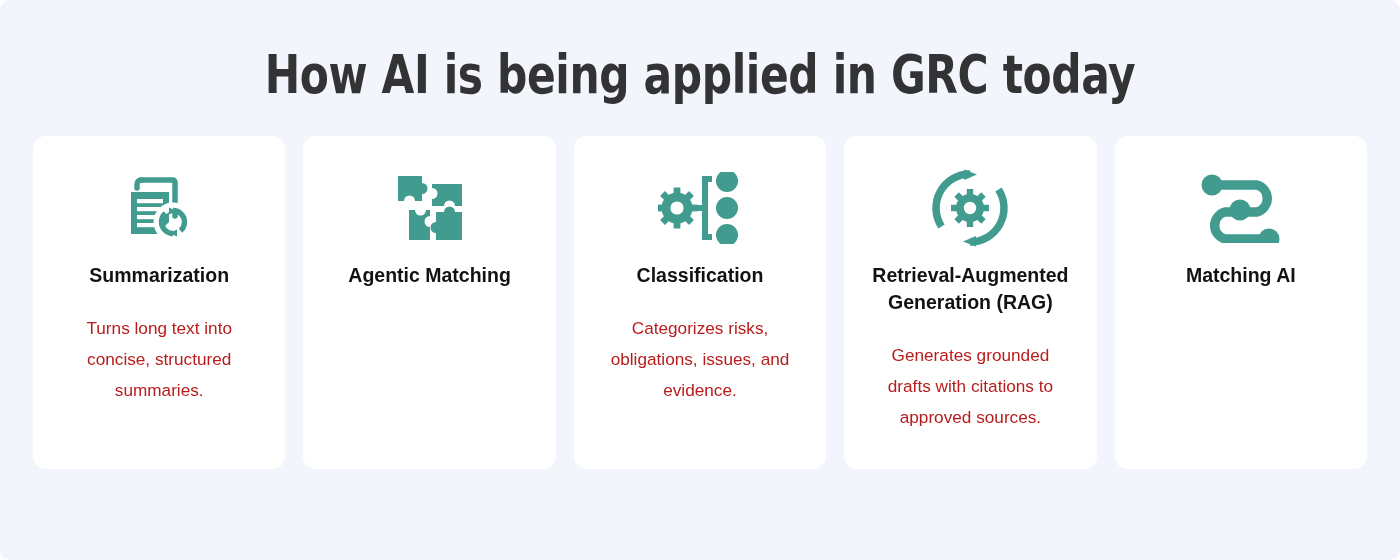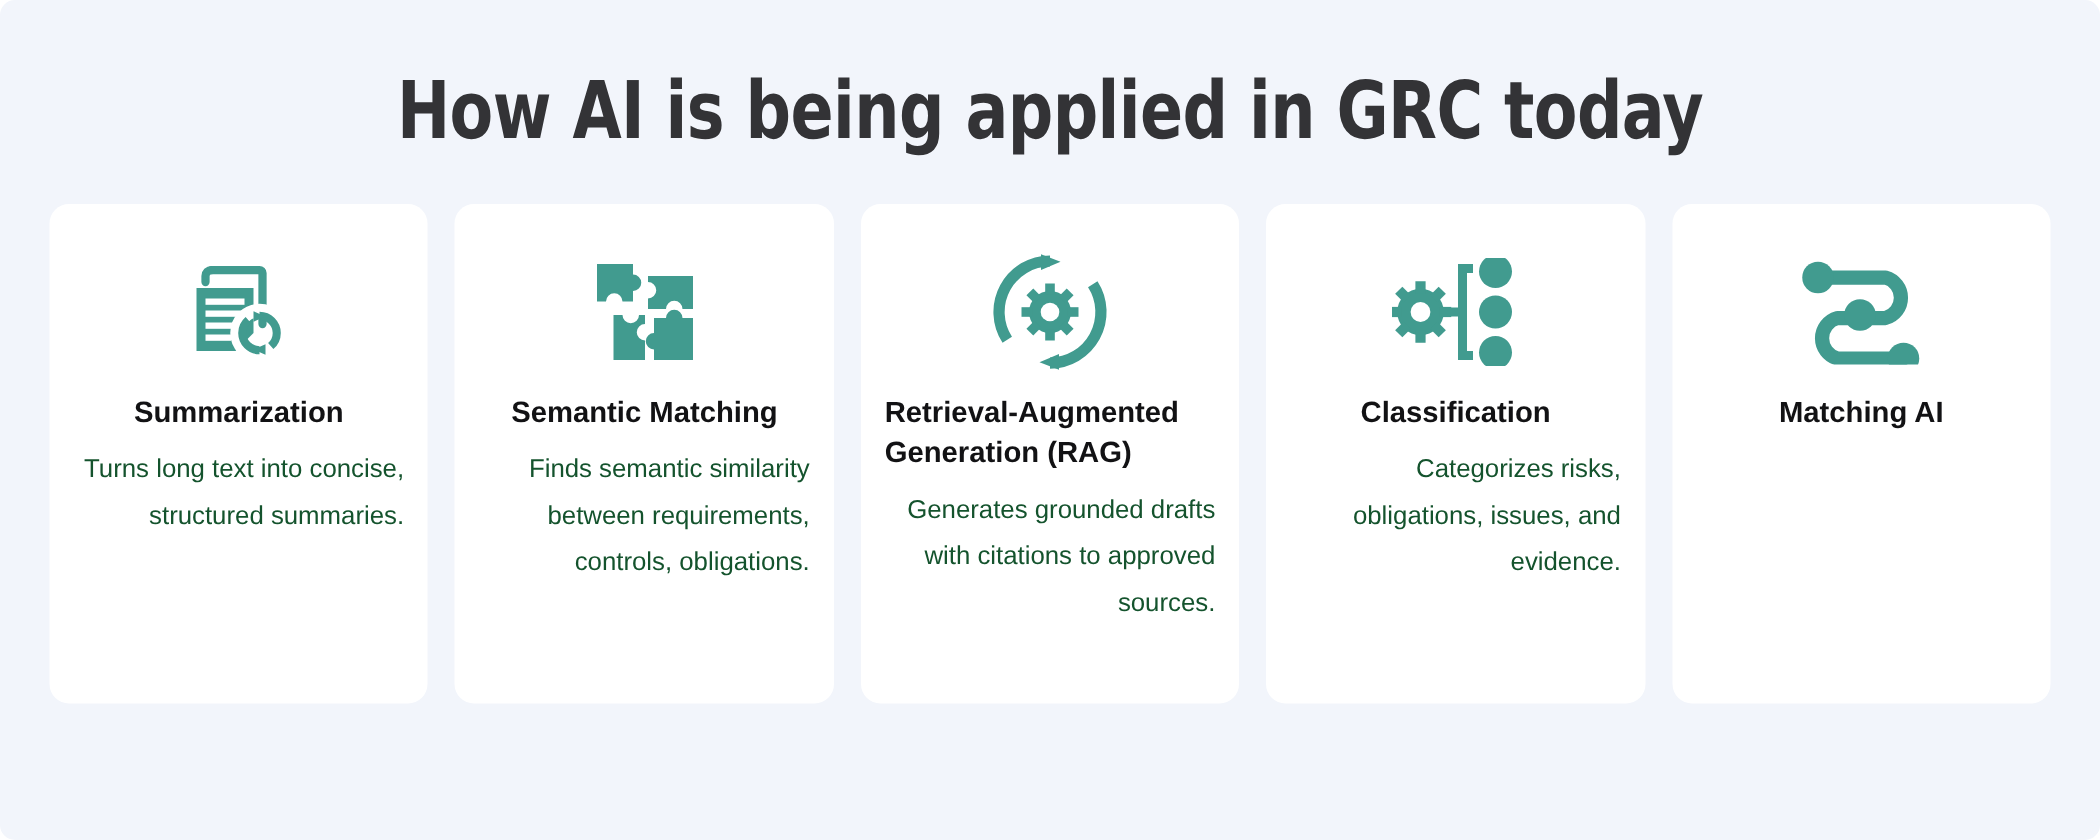--- a/index.html
+++ b/index.html
@@ -70,31 +70,32 @@
   .card-icon svg {
     display: block;
   }
 
   .card-title {
     font-family: "Liberation Sans", sans-serif;
     font-weight: 700;
     font-size: 19.5px;
     line-height: 27px;
     color: #121214;
+    text-align: center;
     margin: 0 0 8px 0;
   }
 
   .card-desc {
     font-family: "Liberation Sans", sans-serif;
     font-weight: 400;
     font-size: 17.2px;
     line-height: 31px;
-    color: #14532d;
-    text-align: right;
-    margin: 0;
+    color: #b91c1c;
+    text-align: center;
+    margin: 16px;
   }
 </style>
 </head>
 <body>
 
 <div id="infographic">
 
   <h1 id="page-title">How AI is being applied in GRC today</h1>
 
   <div id="cards-row">
@@ -130,22 +131,53 @@
 
           <path d="M4 4 h24 v7 a5.5 5.5 0 0 1 0 11 v7 h-7 a5.5 5.5 0 0 0 -11 0 h-6 z" fill="#419b8f"></path>
 
           <path d="M38 12 h30 v22 h-7 a5.5 5.5 0 0 0 -11 0 h-12 v-7 a5.5 5.5 0 0 0 0 -11 z" fill="#419b8f"></path>
 
           <path d="M15 38 h6 a5.5 5.5 0 0 0 11 0 h4 v6 a5.5 5.5 0 0 0 0 11 v13 h-21 z" fill="#419b8f"></path>
 
           <path d="M42 40 h8 a5.5 5.5 0 0 1 11 0 h7 v28 h-26 v-7 a5.5 5.5 0 0 1 0 -11 z" fill="#419b8f"></path>
         </svg>
       </div>
-      <div class="card-title">Semantic Matching</div>
-      <div class="card-desc">Finds semantic similarity between requirements, controls, obligations.</div>
+      <div class="card-title">Agentic Matching</div>
+    </div>
+
+    <div class="card">
+      <div class="card-icon">
+        <svg width="84" height="72" viewBox="0 0 84 72" xmlns="http://www.w3.org/2000/svg">
+
+          <g transform="translate(19,36)">
+            <circle cx="0" cy="0" r="15.5" fill="#419b8f"></circle>
+            <g>
+              <rect x="-3.4" y="-20.5" width="6.8" height="8" fill="#419b8f"></rect>
+              <rect x="-3.4" y="12.5" width="6.8" height="8" fill="#419b8f"></rect>
+              <rect x="-20.5" y="-3.4" width="8" height="6.8" fill="#419b8f"></rect>
+              <rect x="12.5" y="-3.4" width="8" height="6.8" fill="#419b8f"></rect>
+              <rect x="-3.4" y="-20.5" width="6.8" height="8" fill="#419b8f" transform="rotate(45)"></rect>
+              <rect x="-3.4" y="12.5" width="6.8" height="8" fill="#419b8f" transform="rotate(45)"></rect>
+              <rect x="-20.5" y="-3.4" width="8" height="6.8" fill="#419b8f" transform="rotate(45)"></rect>
+              <rect x="12.5" y="-3.4" width="8" height="6.8" fill="#419b8f" transform="rotate(45)"></rect>
+            </g>
+            <circle cx="0" cy="0" r="6.6" fill="#ffffff"></circle>
+          </g>
+
+          <rect x="38" y="33" width="10" height="6" fill="#419b8f"></rect>
+
+          <path d="M54 7 h-7 v58 h7" fill="none" stroke="#419b8f" stroke-width="6" stroke-linecap="butt" stroke-linejoin="miter"></path>
+
+          <circle cx="69" cy="9" r="11" fill="#419b8f"></circle>
+          <circle cx="69" cy="36" r="11" fill="#419b8f"></circle>
+          <circle cx="69" cy="63" r="11" fill="#419b8f"></circle>
+        </svg>
+      </div>
+      <div class="card-title">Classification</div>
+      <div class="card-desc">Categorizes risks, obligations, issues, and evidence.</div>
     </div>
 
     <div class="card">
       <div class="card-icon">
         <svg width="78" height="78" viewBox="0 0 78 78" xmlns="http://www.w3.org/2000/svg">
 
           <path d="M39 5 a34 34 0 0 0 -28.5 52.5" fill="none" stroke="#419b8f" stroke-width="7.5" stroke-linecap="butt"></path>
           <polygon points="33,0.5 46,5.5 33,11" fill="#419b8f"></polygon>
           <path d="M39 73 a34 34 0 0 0 28.5 -52.5" fill="none" stroke="#419b8f" stroke-width="7.5" stroke-linecap="butt"></path>
           <polygon points="45,77.5 32,72.5 45,67" fill="#419b8f"></polygon>
@@ -165,52 +197,20 @@
             <circle cx="0" cy="0" r="6.2" fill="#ffffff"></circle>
           </g>
         </svg>
       </div>
       <div class="card-title">Retrieval-Augmented Generation (RAG)</div>
       <div class="card-desc">Generates grounded drafts with citations to approved sources.</div>
     </div>
 
     <div class="card">
       <div class="card-icon">
-        <svg width="84" height="72" viewBox="0 0 84 72" xmlns="http://www.w3.org/2000/svg">
-
-          <g transform="translate(19,36)">
-            <circle cx="0" cy="0" r="15.5" fill="#419b8f"></circle>
-            <g>
-              <rect x="-3.4" y="-20.5" width="6.8" height="8" fill="#419b8f"></rect>
-              <rect x="-3.4" y="12.5" width="6.8" height="8" fill="#419b8f"></rect>
-              <rect x="-20.5" y="-3.4" width="8" height="6.8" fill="#419b8f"></rect>
-              <rect x="12.5" y="-3.4" width="8" height="6.8" fill="#419b8f"></rect>
-              <rect x="-3.4" y="-20.5" width="6.8" height="8" fill="#419b8f" transform="rotate(45)"></rect>
-              <rect x="-3.4" y="12.5" width="6.8" height="8" fill="#419b8f" transform="rotate(45)"></rect>
-              <rect x="-20.5" y="-3.4" width="8" height="6.8" fill="#419b8f" transform="rotate(45)"></rect>
-              <rect x="12.5" y="-3.4" width="8" height="6.8" fill="#419b8f" transform="rotate(45)"></rect>
-            </g>
-            <circle cx="0" cy="0" r="6.6" fill="#ffffff"></circle>
-          </g>
-
-          <rect x="38" y="33" width="10" height="6" fill="#419b8f"></rect>
-
-          <path d="M54 7 h-7 v58 h7" fill="none" stroke="#419b8f" stroke-width="6" stroke-linecap="butt" stroke-linejoin="miter"></path>
-
-          <circle cx="69" cy="9" r="11" fill="#419b8f"></circle>
-          <circle cx="69" cy="36" r="11" fill="#419b8f"></circle>
-          <circle cx="69" cy="63" r="11" fill="#419b8f"></circle>
-        </svg>
-      </div>
-      <div class="card-title">Classification</div>
-      <div class="card-desc">Categorizes risks, obligations, issues, and evidence.</div>
-    </div>
-
-    <div class="card">
-      <div class="card-icon">
         <svg width="84" height="70" viewBox="0 0 84 70" xmlns="http://www.w3.org/2000/svg">
 
           <path d="M14 12 H58 a14 14 0 0 1 0 27 H26 a14 14 0 0 0 0 27 H70" fill="none" stroke="#419b8f" stroke-width="9.5" stroke-linecap="round" stroke-linejoin="round"></path>
 
           <circle cx="13" cy="12" r="10.5" fill="#419b8f"></circle>
           <circle cx="41" cy="37" r="10.5" fill="#419b8f"></circle>
           <circle cx="70" cy="66" r="10.5" fill="#419b8f"></circle>
         </svg>
       </div>
       <div class="card-title">Matching AI</div>

